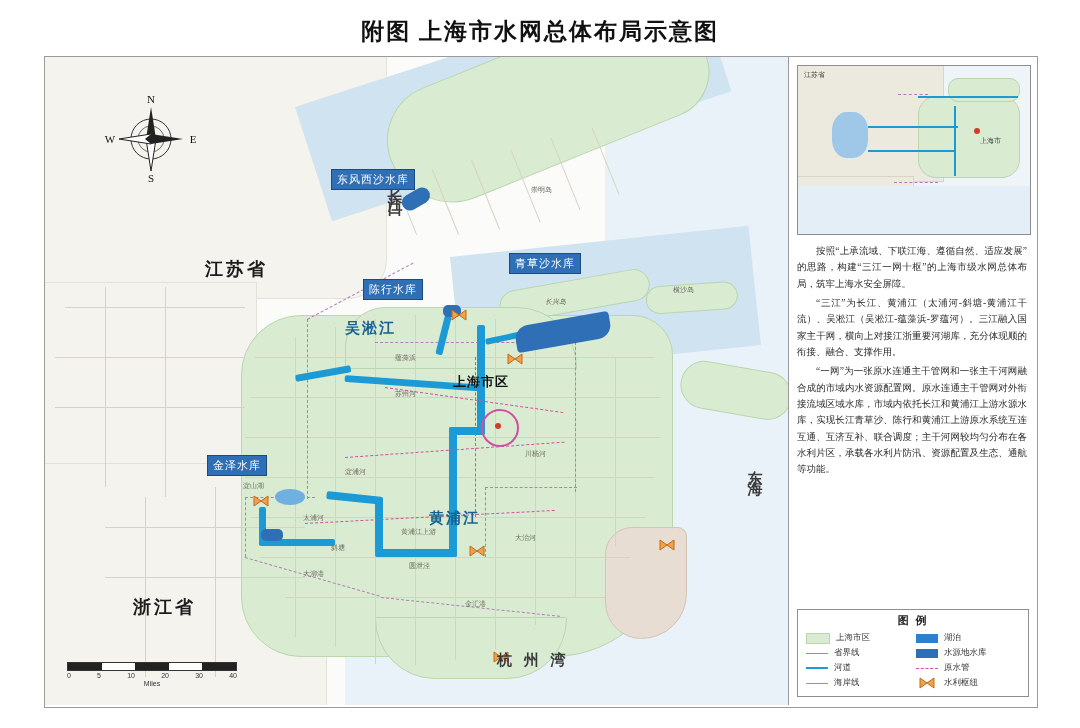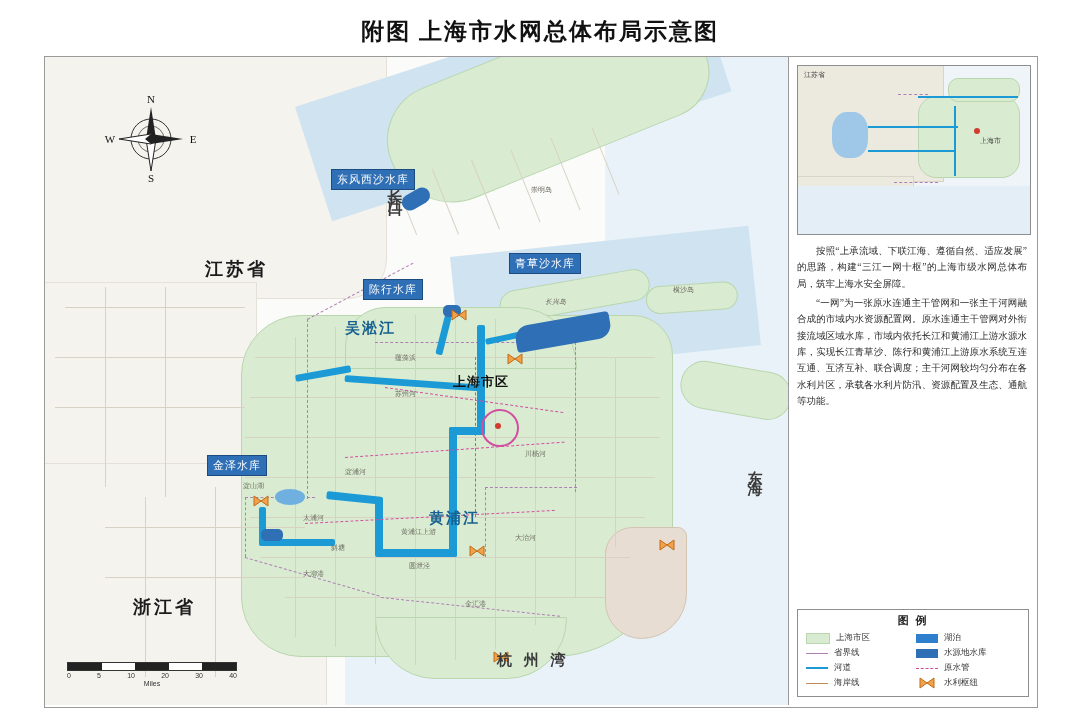--- a/index.html
+++ b/index.html
@@ -347,20 +347,21 @@
       <div class="i-bdry" style="left:96px;top:116px;width:44px;"></div>
       <div class="i-dot" style="left:176px;top:62px;"></div>
       <div class="i-label" style="left:6px;top:4px;">江苏省</div>
       <div class="i-label" style="left:182px;top:70px;">上海市</div>
       <div class="i-label" style="left:196px;top:132px;">东海</div>
       <div style="position:absolute;left:0;top:120px;width:232px;height:48px;background:#e3eef6;"></div>
     </div>
 
     <div id="desc-box">
       <p>按照“上承流域、下联江海、遵循自然、适应发展”的思路，构建“三江一网十枢”的上海市级水网总体布局，筑牢上海水安全屏障。</p>
+      <p>“三江”为长江、黄浦江（太浦河-斜塘-黄浦江干流）、吴淞江（吴淞江-蕴藻浜-罗蕴河）。三江融入国家主干网，横向上对接江浙重要河湖库，充分体现顺的衔接、融合、支撑作用。</p>
       <p>“一网”为一张原水连通主干管网和一张主干河网融合成的市域内水资源配置网。原水连通主干管网对外衔接流域区域水库，市域内依托长江和黄浦江上游水源水库，实现长江青草沙、陈行和黄浦江上游原水系统互连互通、互济互补、联合调度；主干河网较均匀分布在各水利片区，承载各水利片防汛、资源配置及生态、通航等功能。</p>
     </div>
 
     <div id="legend">
       <div class="lg-title">图 例</div>
       <div class="lg-grid">
         <div class="lg-item">
           <span class="sw sw-city"></span>
           <span>上海市区</span>
         </div>

